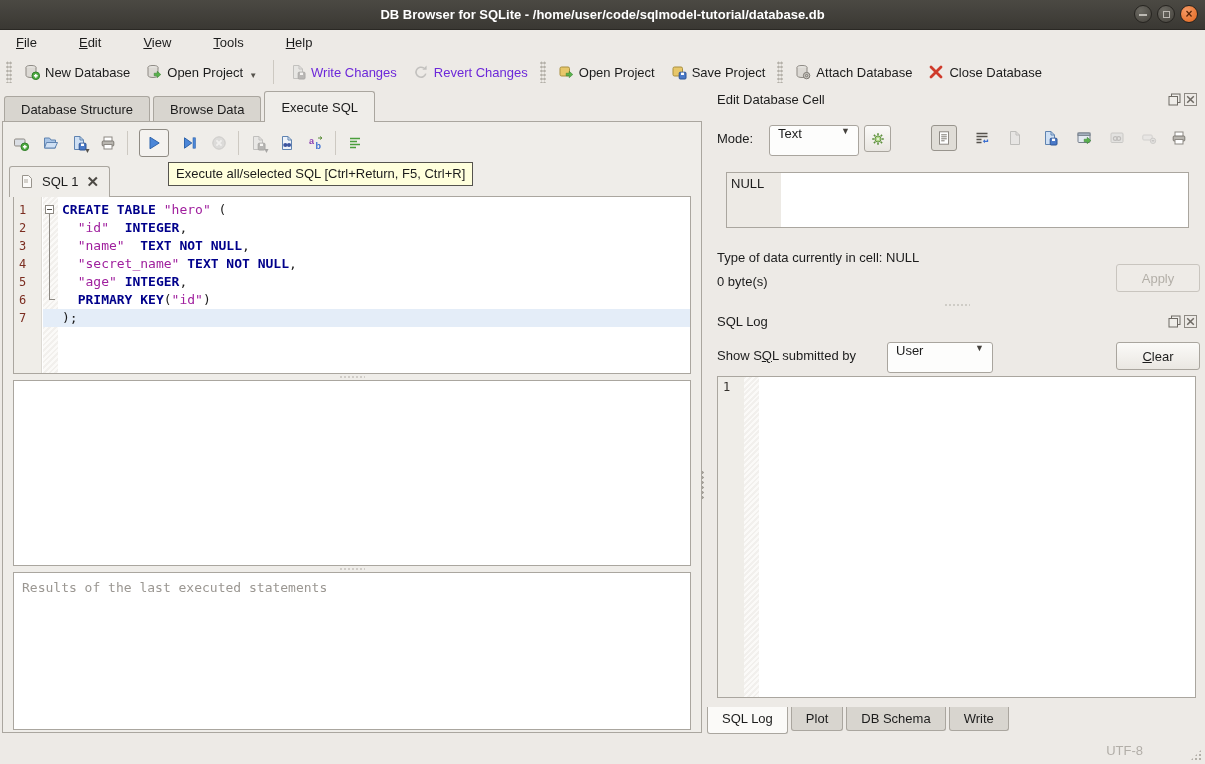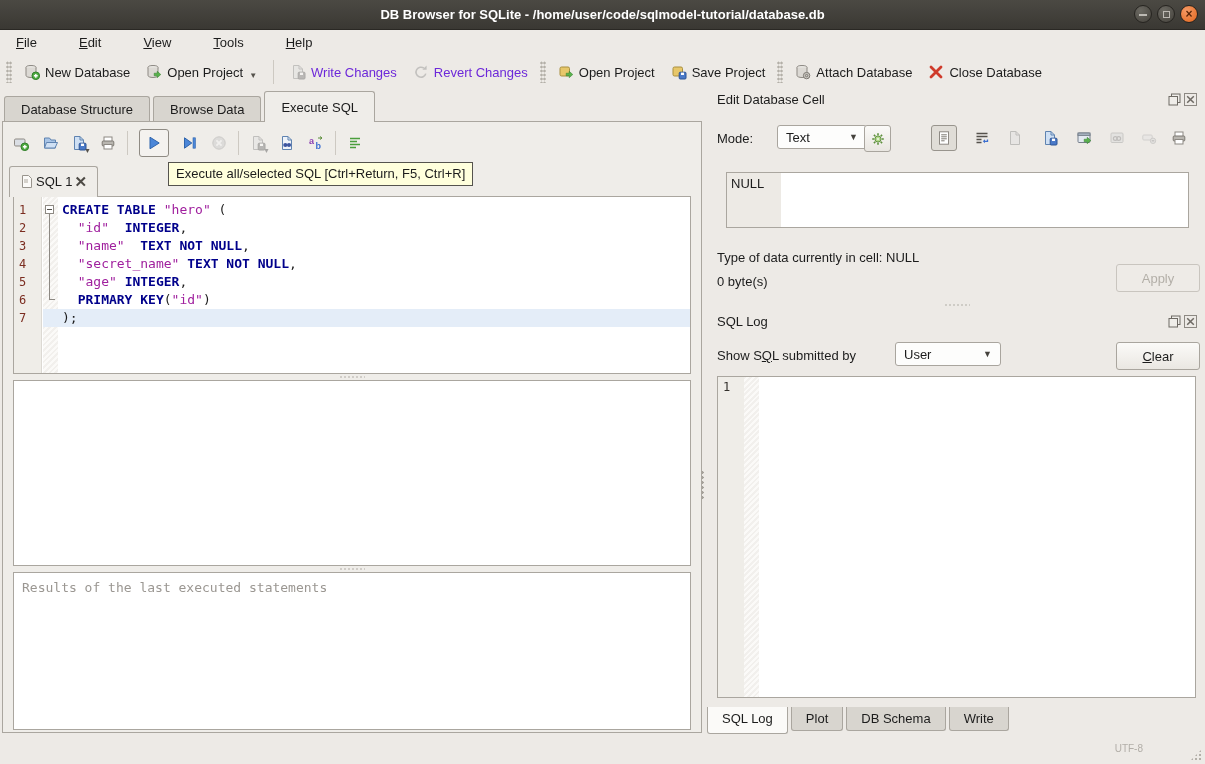--- a/index.html
+++ b/index.html
@@ -50,21 +50,21 @@
     border:1px solid #aaa69f; background:#efede9; z-index:1; }
   .sqlbar { position:absolute; left:10px; top:4px; height:34px; display:flex; align-items:center; gap:13px; }
   .sicon { width:16px; height:16px; display:inline-block; position:relative; }
   .sicon.disabled { opacity:.45; filter:grayscale(1); }
   .playbox { border:1px solid #8f8b84; border-radius:3px; background:#f4f2ef;
     padding:5px 6px; display:flex; align-items:center; }
   .ssep { width:1px; height:24px; background:#cdc9c2; margin:0 -2px; }
   .tinydd { position:absolute; right:-4px; bottom:-3px; font-size:7px; color:#55524c; }
 
   .sqltabbar { position:absolute; left:6px; top:44px; height:31px; display:flex; align-items:flex-end; }
-  .sqltab { display:flex; align-items:center; gap:2px; background:#efede9;
+  .sqltab { display:flex; align-items:center; gap:8px; background:#efede9;
     border:1px solid #aaa69f; border-bottom:none; border-radius:3px 3px 0 0;
     padding:6px 10px 7px; height:31px; position:relative; z-index:2; }
   .sqltab .closex { color:#4d4a45; font-weight:bold; font-size:15px; line-height:12px; }
 
   .editor { position:absolute; left:10px; top:74px; width:678px; height:178px;
     background:#fff; border:1px solid #aaa69f; }
   .gutter-bg { position:absolute; left:0; top:0; bottom:0; width:28px; background:#efede8; border-right:1px solid #dcd9d3; }
   .fold-bg { position:absolute; left:29px; top:0; bottom:0; width:15px;
     background:repeating-linear-gradient(135deg,#f2f0ed 0 2px,#fbfaf8 2px 4px); }
   .rows { position:absolute; left:0; top:4px; right:0; }
@@ -96,22 +96,22 @@
     background:#ffffdc; border:1px solid #55534e; padding:3px 7px 4px; font-size:13px; }
 
   
   .rightpane { position:absolute; left:707px; top:88px; width:498px; height:645px; }
   .dockhdr { position:absolute; left:10px; font-size:13px; }
   .dockbtns { position:absolute; display:flex; gap:3px; }
   .dockbtn { width:13px; height:13px; position:relative; }
   .vsplit-dots { position:absolute; left:-6px; top:382px; width:3px; height:30px;
     background-image:radial-gradient(#a5a19a 1px, transparent 1.2px); background-size:3px 5px; }
 
-  .combo { position:absolute; height:24px; background:#fdfdfc; border:1px solid #a9a59e;
-    border-radius:3px; display:flex; align-items:center; padding:0 8px;margin-left:8px; }
+  .combo { position:absolute; height:31px; background:#fdfdfc; border:1px solid #a9a59e;
+    border-radius:3px; display:flex; padding:0 8px; }
   .combo .carrow { position:absolute; right:8px; font-size:9px; color:#45423d; }
   .pushbtn { position:absolute; height:28px; border:1px solid #a9a59e; border-radius:3px;
     background:linear-gradient(#fbfaf8,#eae7e2); display:flex; align-items:center; justify-content:center; }
   .pushbtn.disabledb { background:#eeebe7; border-color:#c9c5bf; color:#b3afa8; }
   .iconbtn { position:absolute; width:27px; height:27px; border:1px solid #a9a59e; border-radius:3px;
     background:linear-gradient(#fbfaf8,#e9e6e1); display:flex; align-items:center; justify-content:center; }
   .flaticon { position:absolute; width:26px; height:26px; display:flex; align-items:center; justify-content:center; }
   .flaticon.pressed { border:1px solid #98948d; border-radius:3px; background:#e0ddd7; }
   .flaticon.disabled { opacity:.45; filter:grayscale(1); }
 
@@ -129,21 +129,21 @@
     background:repeating-linear-gradient(135deg,#f2f0ed 0 2px,#fbfaf8 2px 4px); }
   .logarea .lnum1 { position:absolute; left:5px; top:3px; font:12px "DejaVu Sans Mono",monospace; color:#33302c; }
 
   .bottomtabs { position:absolute; left:0px; top:619px; height:27px; display:flex; align-items:flex-start; gap:3px; }
   .btab { background:#d8d5cf; border:1px solid #aaa69f; border-top:none;
     border-radius:0 0 3px 3px; padding:4px 14px 5px; height:24px; }
   .btab.active { background:#fbfaf8; height:27px; }
 
   
   .statusbar { position:absolute; left:0; top:734px; width:1205px; height:30px; }
-  .encoding { position:absolute; right:62px; top:9px; color:#b2aea8; font-size:10px; }
+  .encoding { position:absolute; right:62px; top:9px; color:#b2aea8; font-size:13px; }
   .grip { position:absolute; right:3px; bottom:3px; width:12px; height:12px;
     background-image:radial-gradient(#b3afa8 1px, transparent 1.2px); background-size:4px 4px;
     clip-path:polygon(100% 0, 100% 100%, 0 100%); }
 </style>
 </head>
 <body>
 
 <div class="titlebar">
   <span class="title">DB Browser for SQLite - /home/user/code/sqlmodel-tutorial/database.db</span>
   <div class="winbtns">

